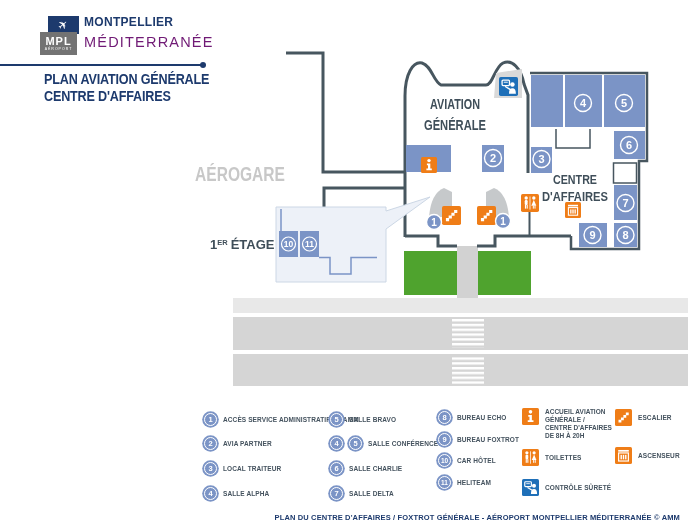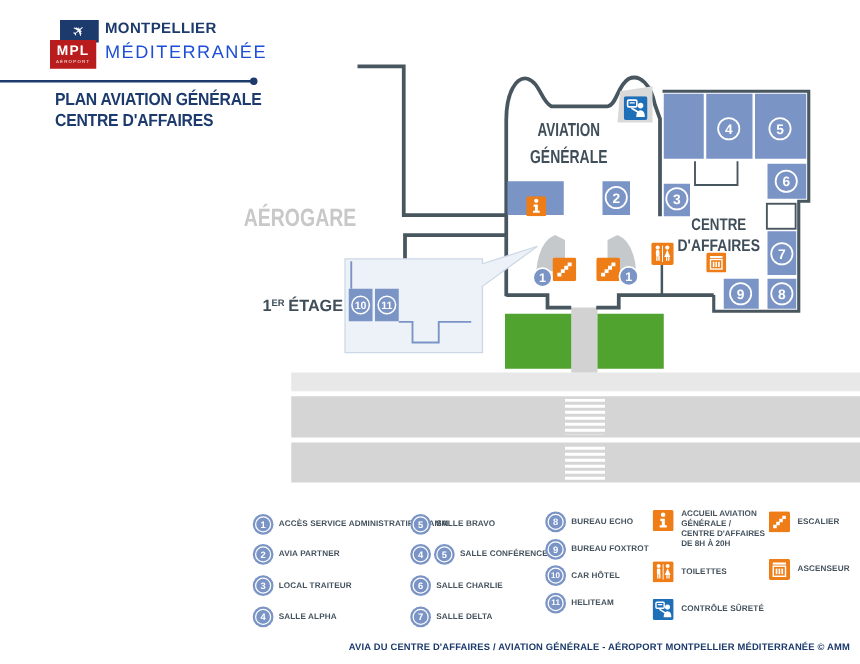--- a/index.html
+++ b/index.html
@@ -3,26 +3,26 @@
 <meta charset="utf-8">
 <style>
   *{margin:0;padding:0;box-sizing:border-box}
   html,body{width:688px;height:531px;background:#fff;overflow:hidden;position:relative;
     font-family:"Liberation Sans",sans-serif;-webkit-font-smoothing:antialiased}
   .abs{position:absolute}
   
   #logo-navy{left:48px;top:16px;width:31px;height:18px;background:#1d3a6d;color:#fff;
     display:flex;align-items:center;justify-content:center;font-size:12px}
   #logo-navy span{display:inline-block;transform:rotate(-40deg)}
-  #logo-pink{left:40px;top:32px;width:37px;height:23px;background:#b91c1c;color:#fff;
+  #logo-pink{left:40px;top:32px;width:37px;height:23px;background:#737373;color:#fff;
     display:flex;flex-direction:column;align-items:center;justify-content:center;line-height:1}
   #logo-pink .mpl{font-weight:bold;font-size:11px;letter-spacing:1px}
   #logo-pink .apt{font-size:3.5px;letter-spacing:1px;margin-top:1px}
   .brand1{left:84px;top:15px;font-size:12px;font-weight:bold;color:#1d3a6d;letter-spacing:.3px}
-  .brand2{left:84px;top:34px;font-size:14.5px;color:#1d4ed8;letter-spacing:1.2px}
+  .brand2{left:84px;top:34px;font-size:14.5px;color:#701a75;letter-spacing:1.2px}
   #rule{left:0;top:64px;width:202px;height:1.5px;background:#1d3a6d}
   #rule-dot{left:200px;top:61.5px;width:6px;height:6px;border-radius:50%;background:#1d3a6d}
   .ptitle{left:44px;top:71px;color:#1d3a6d;font-weight:bold;font-size:14px;line-height:16.5px;
     transform:scaleX(.9);transform-origin:left;letter-spacing:-.2px;white-space:nowrap}
   
   .lrow{position:absolute;display:flex;align-items:center;gap:6px}
   .lnum{width:13px;height:13px;border-radius:50%;background:#7b94c6;color:#fff;border:1px solid #fff;
     box-shadow:0 0 0 1.8px #7b94c6;font-size:7.5px;font-weight:bold;display:flex;align-items:center;
     justify-content:center;flex:0 0 auto}
   .lnum.small{font-size:6.5px}
@@ -303,13 +303,13 @@
     </svg>
   <span class="llabel">ESCALIER</span>
 </div>
 <div class="lrow" style="left:615px;top:447px">
   <svg class="licon" width="17" height="17">
       <use href="#sym-elevator"></use>
     </svg>
   <span class="llabel">ASCENSEUR</span>
 </div>
 
-<div class="abs" id="caption">AVIA DU CENTRE D'AFFAIRES / AVIATION GÉNÉRALE - AÉROPORT MONTPELLIER MÉDITERRANÉE © AMM</div>
+<div class="abs" id="caption">PLAN DU CENTRE D'AFFAIRES / FOXTROT GÉNÉRALE - AÉROPORT MONTPELLIER MÉDITERRANÉE © AMM</div>
 
 </body></html>

